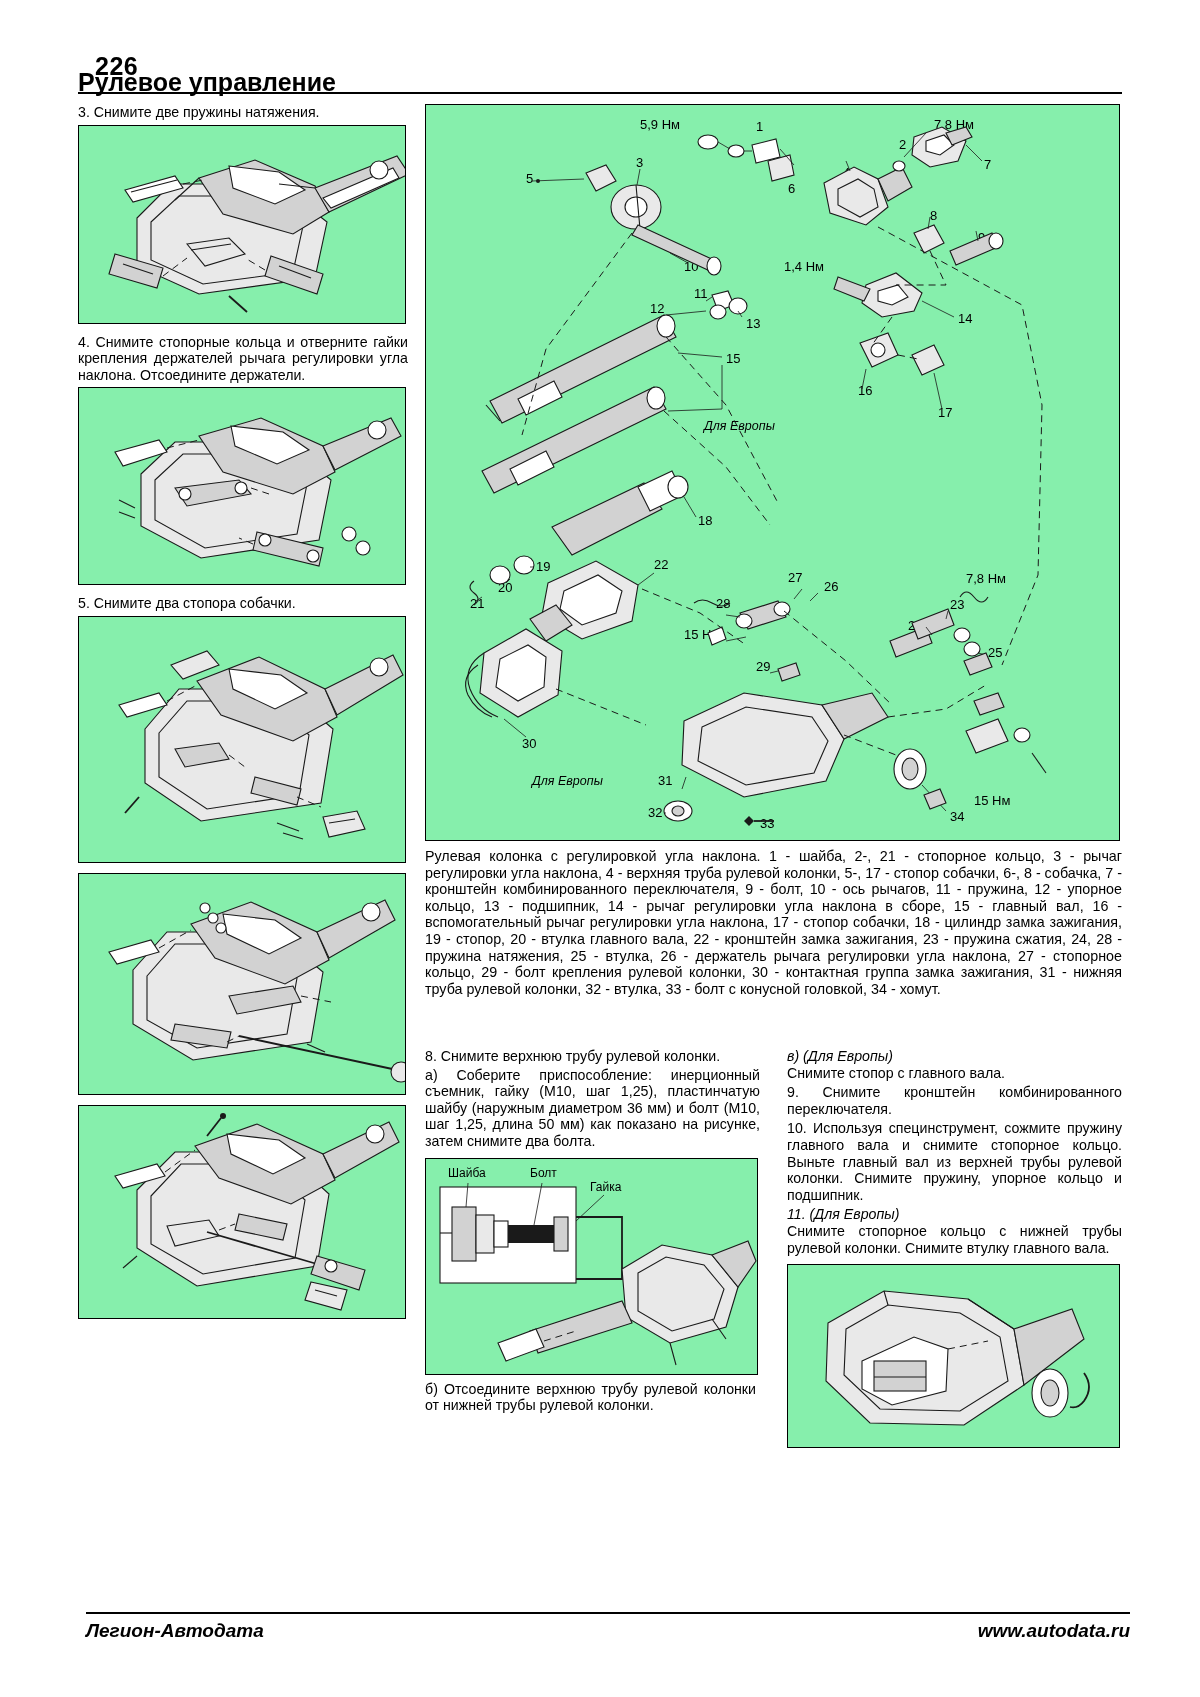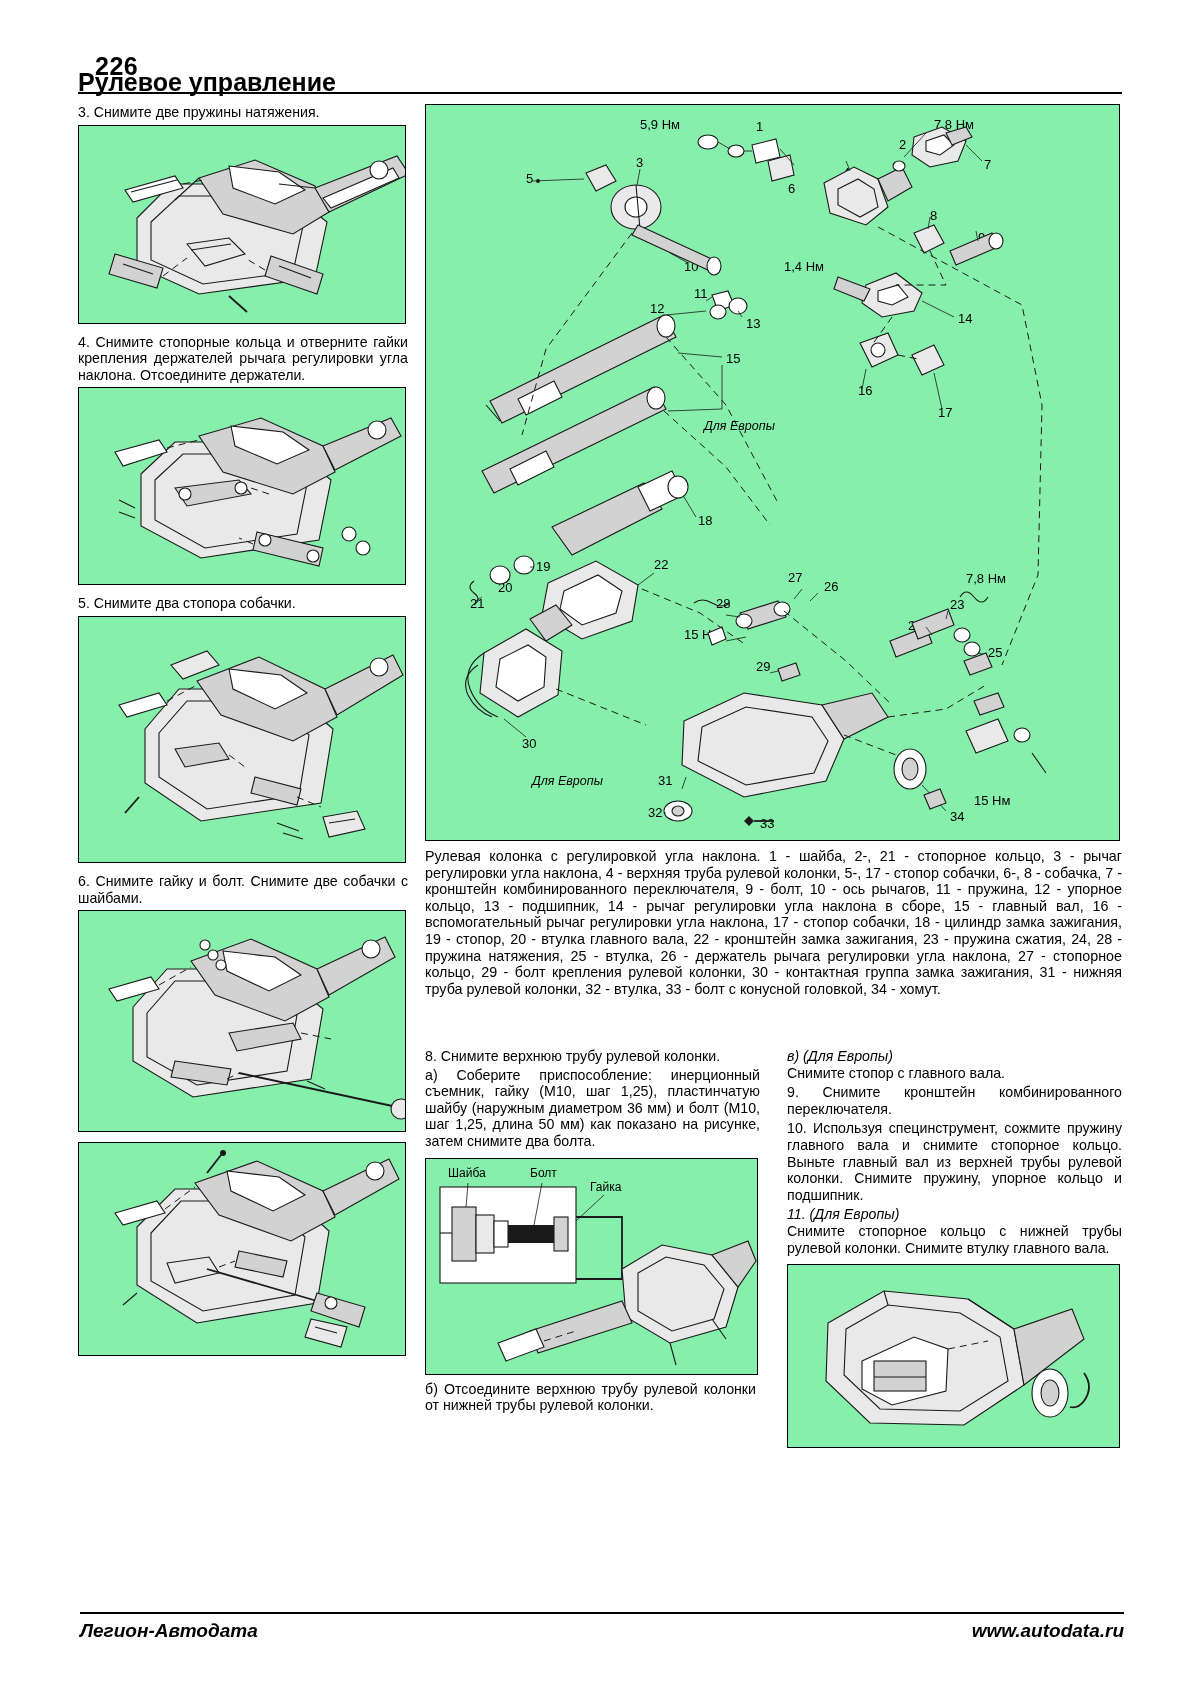--- a/index.html
+++ b/index.html
@@ -6,21 +6,21 @@
   body{width:1200px;height:1697px;font-family:"Liberation Sans",sans-serif;color:#000;position:relative;}
   .page{position:absolute;left:0;top:0;width:1200px;height:1697px;}
 
   
   .hdr{position:absolute;left:78px;top:52px;width:1044px;height:44px;}
   .hdr .pagenum{position:absolute;left:17px;top:0;font-size:25px;font-weight:bold;letter-spacing:.5px;}
   .hdr .title{position:absolute;left:0;top:8px;width:1044px;text-align:left;font-size:25px;font-weight:bold;margin-top:8px;}
   .hdr .rule{position:absolute;left:0;top:40px;width:1044px;border-top:2px solid #000;}
 
   
-  .ftr{position:absolute;left:80px;top:1612px;width:1044px;height:40px;}
+  .ftr{position:absolute;left:86px;top:1612px;width:1044px;height:40px;}
   .ftr .rule{position:absolute;left:0;top:0;width:1044px;border-top:2px solid #000;}
   .ftr .left{position:absolute;left:0;top:8px;font-size:19px;font-weight:bold;font-style:italic;}
   .ftr .right{position:absolute;right:0;top:8px;font-size:19px;font-weight:bold;font-style:italic;}
 
   
   .txt{font-size:14.2px;line-height:16.6px;text-align:justify;}
   .txt.it{font-style:italic;}
   .fig{border:1.6px solid #000;background:#86efac;position:relative;overflow:hidden;}
 
   
@@ -127,21 +127,20 @@
         <path class="fl" d="M92 48 L128 34 L140 48 L104 62 Z"></path>
         <path class="fw" d="M40 88 L80 76 L88 88 L48 100 Z"></path>
         <path class="lnd" d="M88 84 L118 68 M150 138 L166 150 M218 180 L242 190"></path>
         <path class="fl" d="M244 200 L278 194 L286 212 L250 220 Z"></path>
         <path class="ln" d="M250 206 L276 202"></path>
         <path class="ln2" d="M60 180 L46 196"></path>
         <path class="ln" d="M198 206 L220 214 M204 216 L224 222"></path>
       </svg>
     </div>
 
-    <p class="txt lstep">6. Снимите гайку и болт. Снимите две собачки с шайбами.</p>
     <div class="fig lfig" style="height:220px;">
       <svg viewBox="0 0 326 220" width="326" height="220">
         <path class="fl" d="M54 96 L88 58 L196 58 L244 98 L232 168 L114 186 L54 150 Z"></path>
         <path class="ln" d="M68 102 L96 70 L182 70 L218 104 L208 160 L118 174 L68 146 Z"></path>
         <path class="fl2" d="M112 50 L172 28 L238 58 L250 86 L206 110 L136 84 Z"></path>
         <path class="fw" d="M144 40 L196 46 L222 64 L190 80 L148 60 Z"></path>
         <path class="fl2" d="M238 58 L306 26 L316 46 L250 84 Z"></path>
         <circle class="fw" cx="292" cy="38" r="9"></circle>
         <circle class="fw" cx="126" cy="34" r="5"></circle>
         <circle class="fw" cx="134" cy="44" r="5"></circle>

